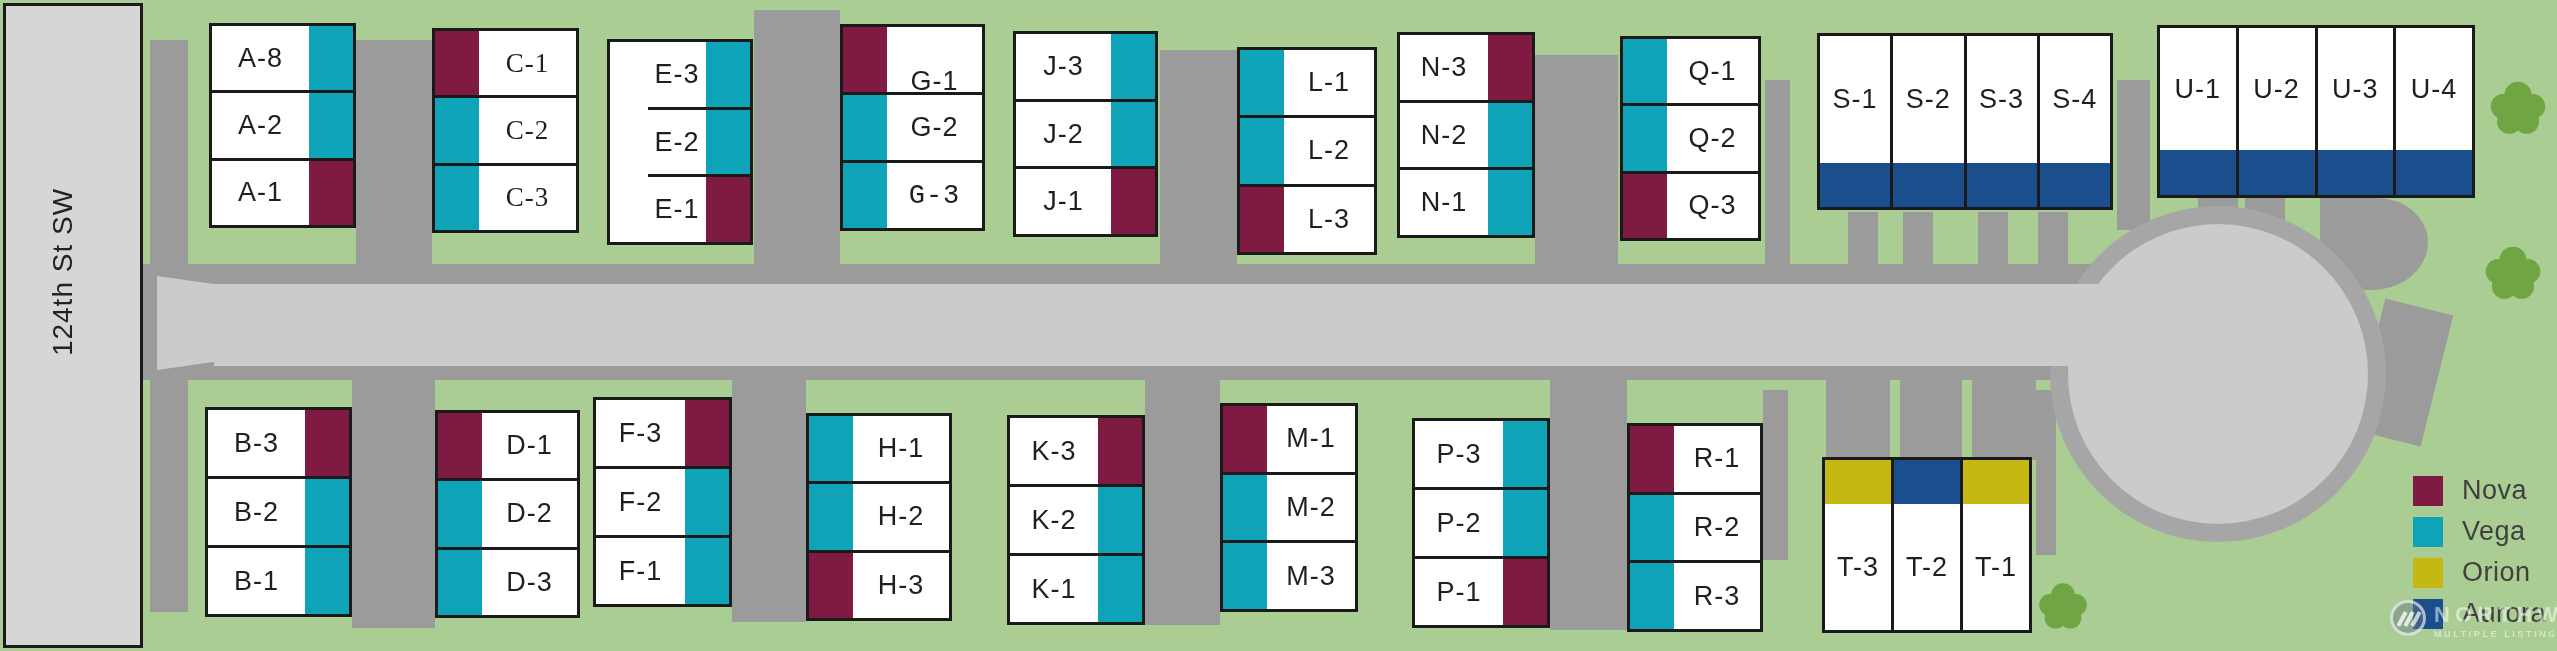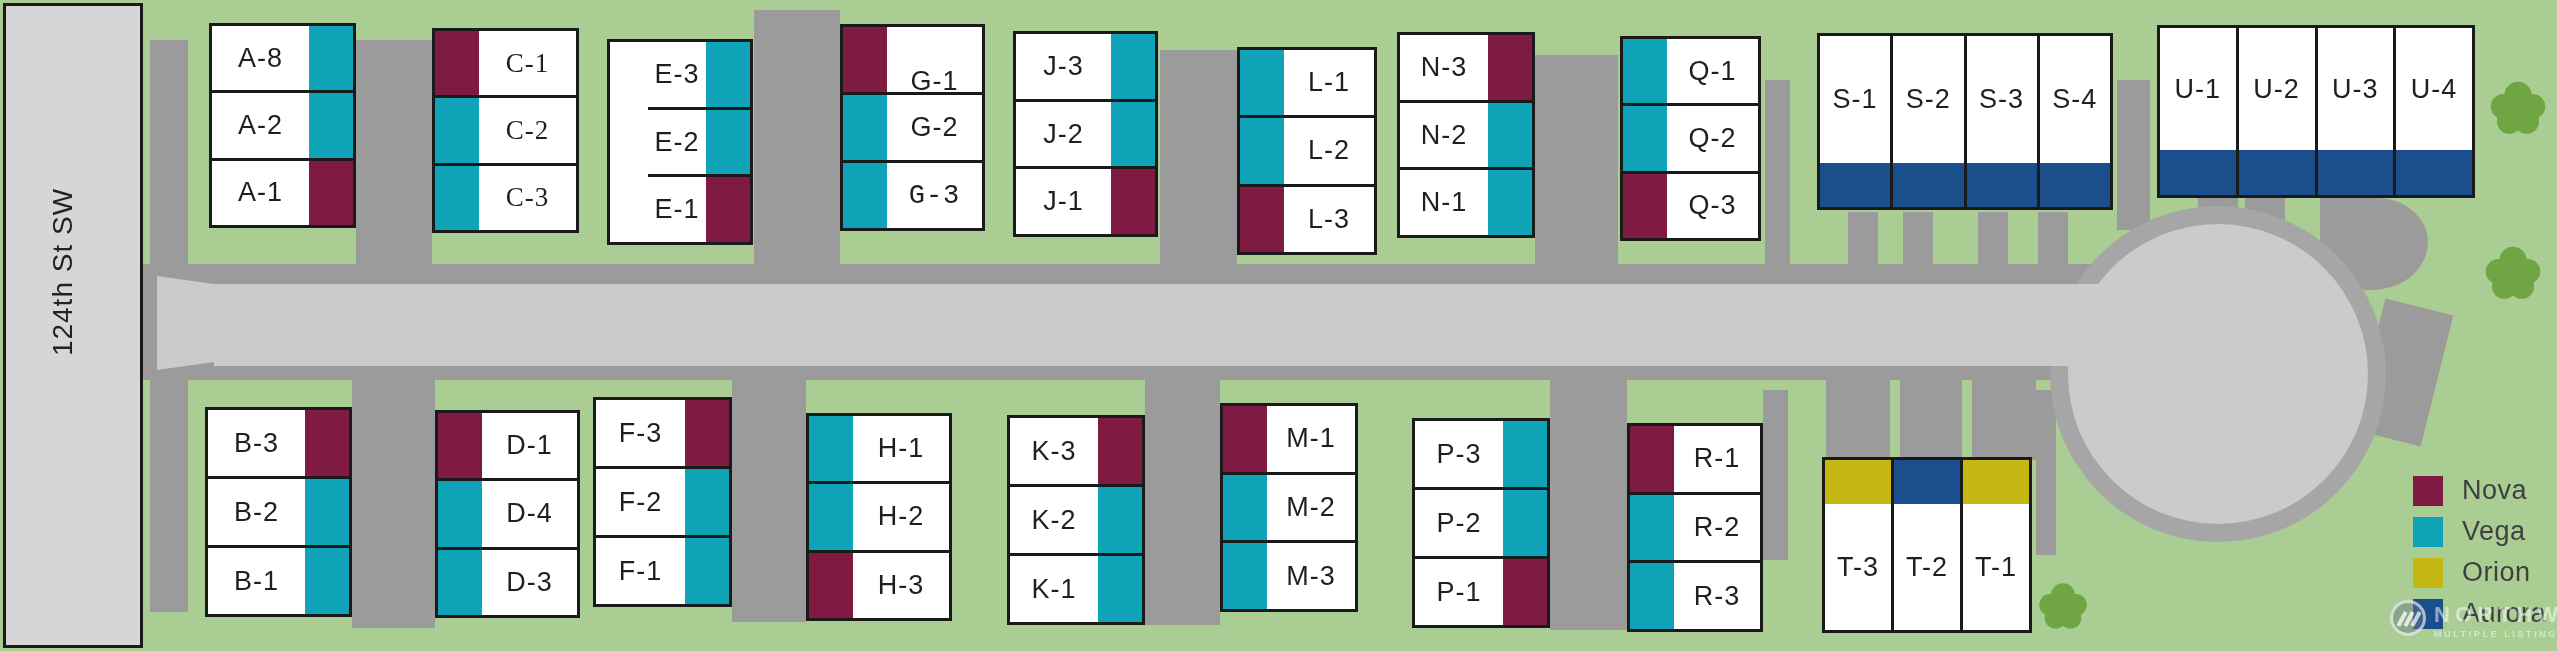--- a/index.html
+++ b/index.html
@@ -253,21 +253,21 @@
           <span class="lab" style="inset: 0px 44px 0px 0px;">B-1</span>
         </div>
       </div>
       <div class="building rows" style="left: 435px; top: 410px; width: 145px; height: 208px;">
         <div class="unit">
           <div class="stripe s-left" style="background: rgb(127, 27, 67);"></div>
           <span class="lab" style="inset: 0px 0px 0px 44px;">D-1</span>
         </div>
         <div class="unit">
           <div class="stripe s-left" style="background: rgb(15, 163, 184);"></div>
-          <span class="lab" style="inset: 0px 0px 0px 44px;">D-4</span>
+          <span class="lab" style="inset: 0px 0px 0px 44px;">D-2</span>
         </div>
         <div class="unit">
           <div class="stripe s-left" style="background: rgb(15, 163, 184);"></div>
           <span class="lab" style="inset: 0px 0px 0px 44px;">D-3</span>
         </div>
       </div>
       <div class="building rows" style="left: 593px; top: 397px; width: 139px; height: 210px;">
         <div class="unit">
           <div class="stripe s-right" style="background: rgb(127, 27, 67);"></div>
           <span class="lab" style="inset: 0px 44px 0px 0px;">F-3</span>

